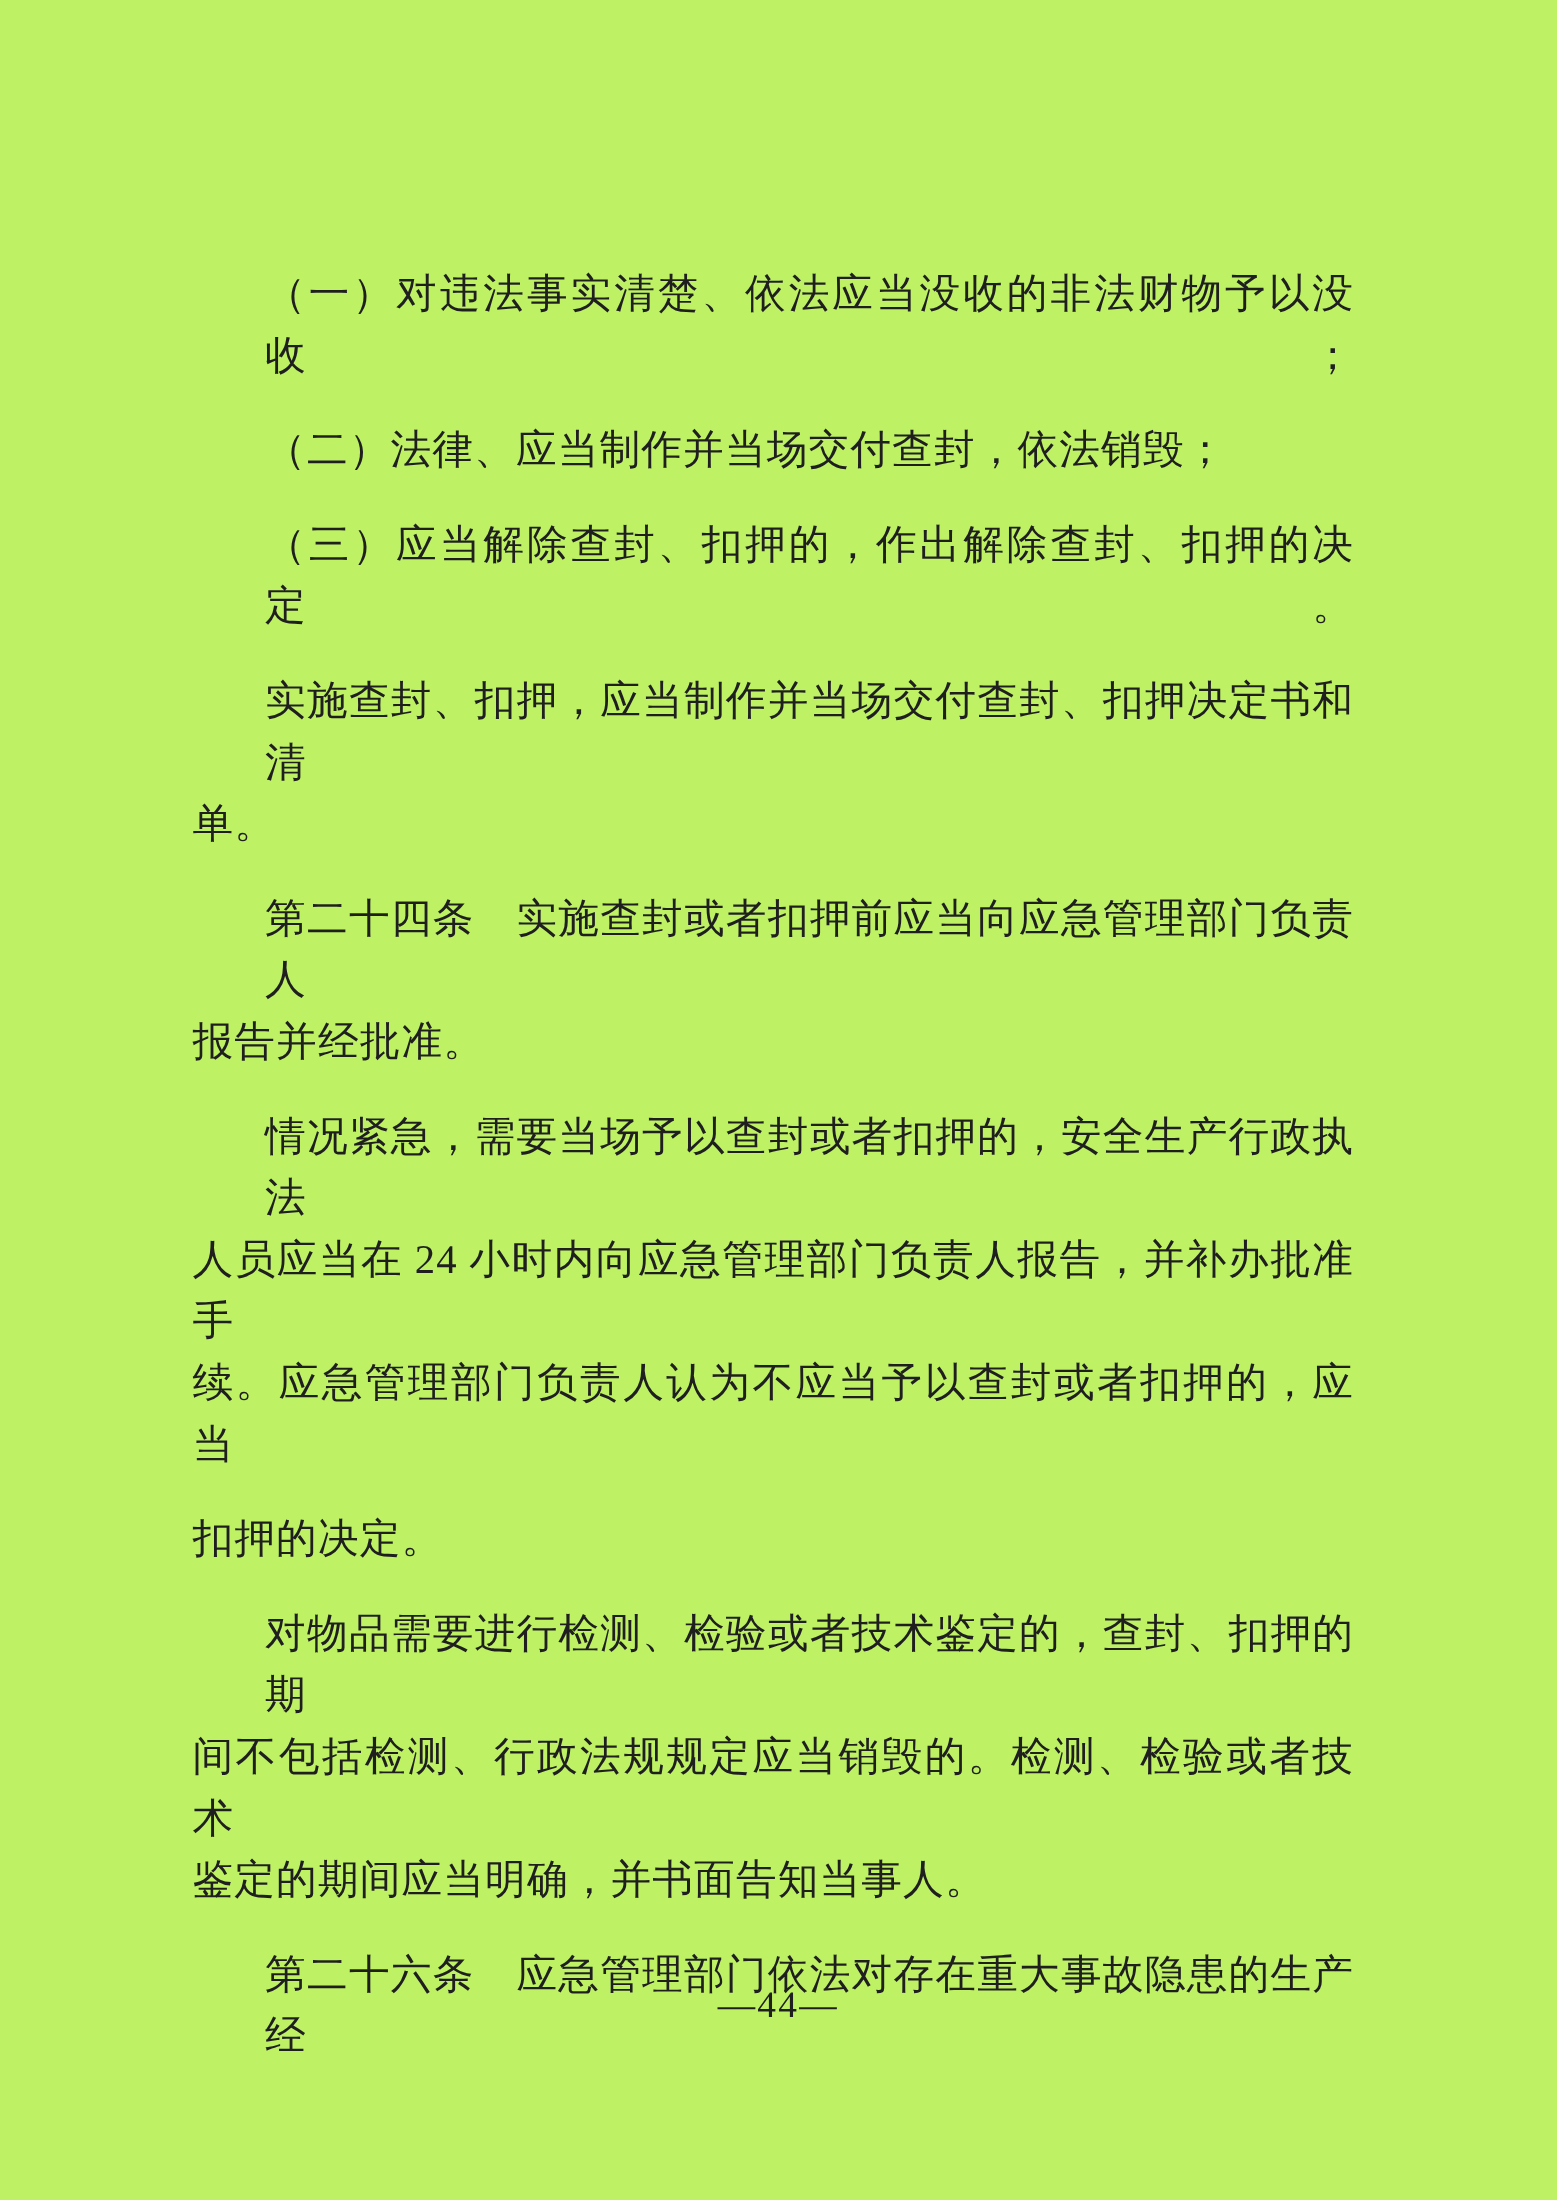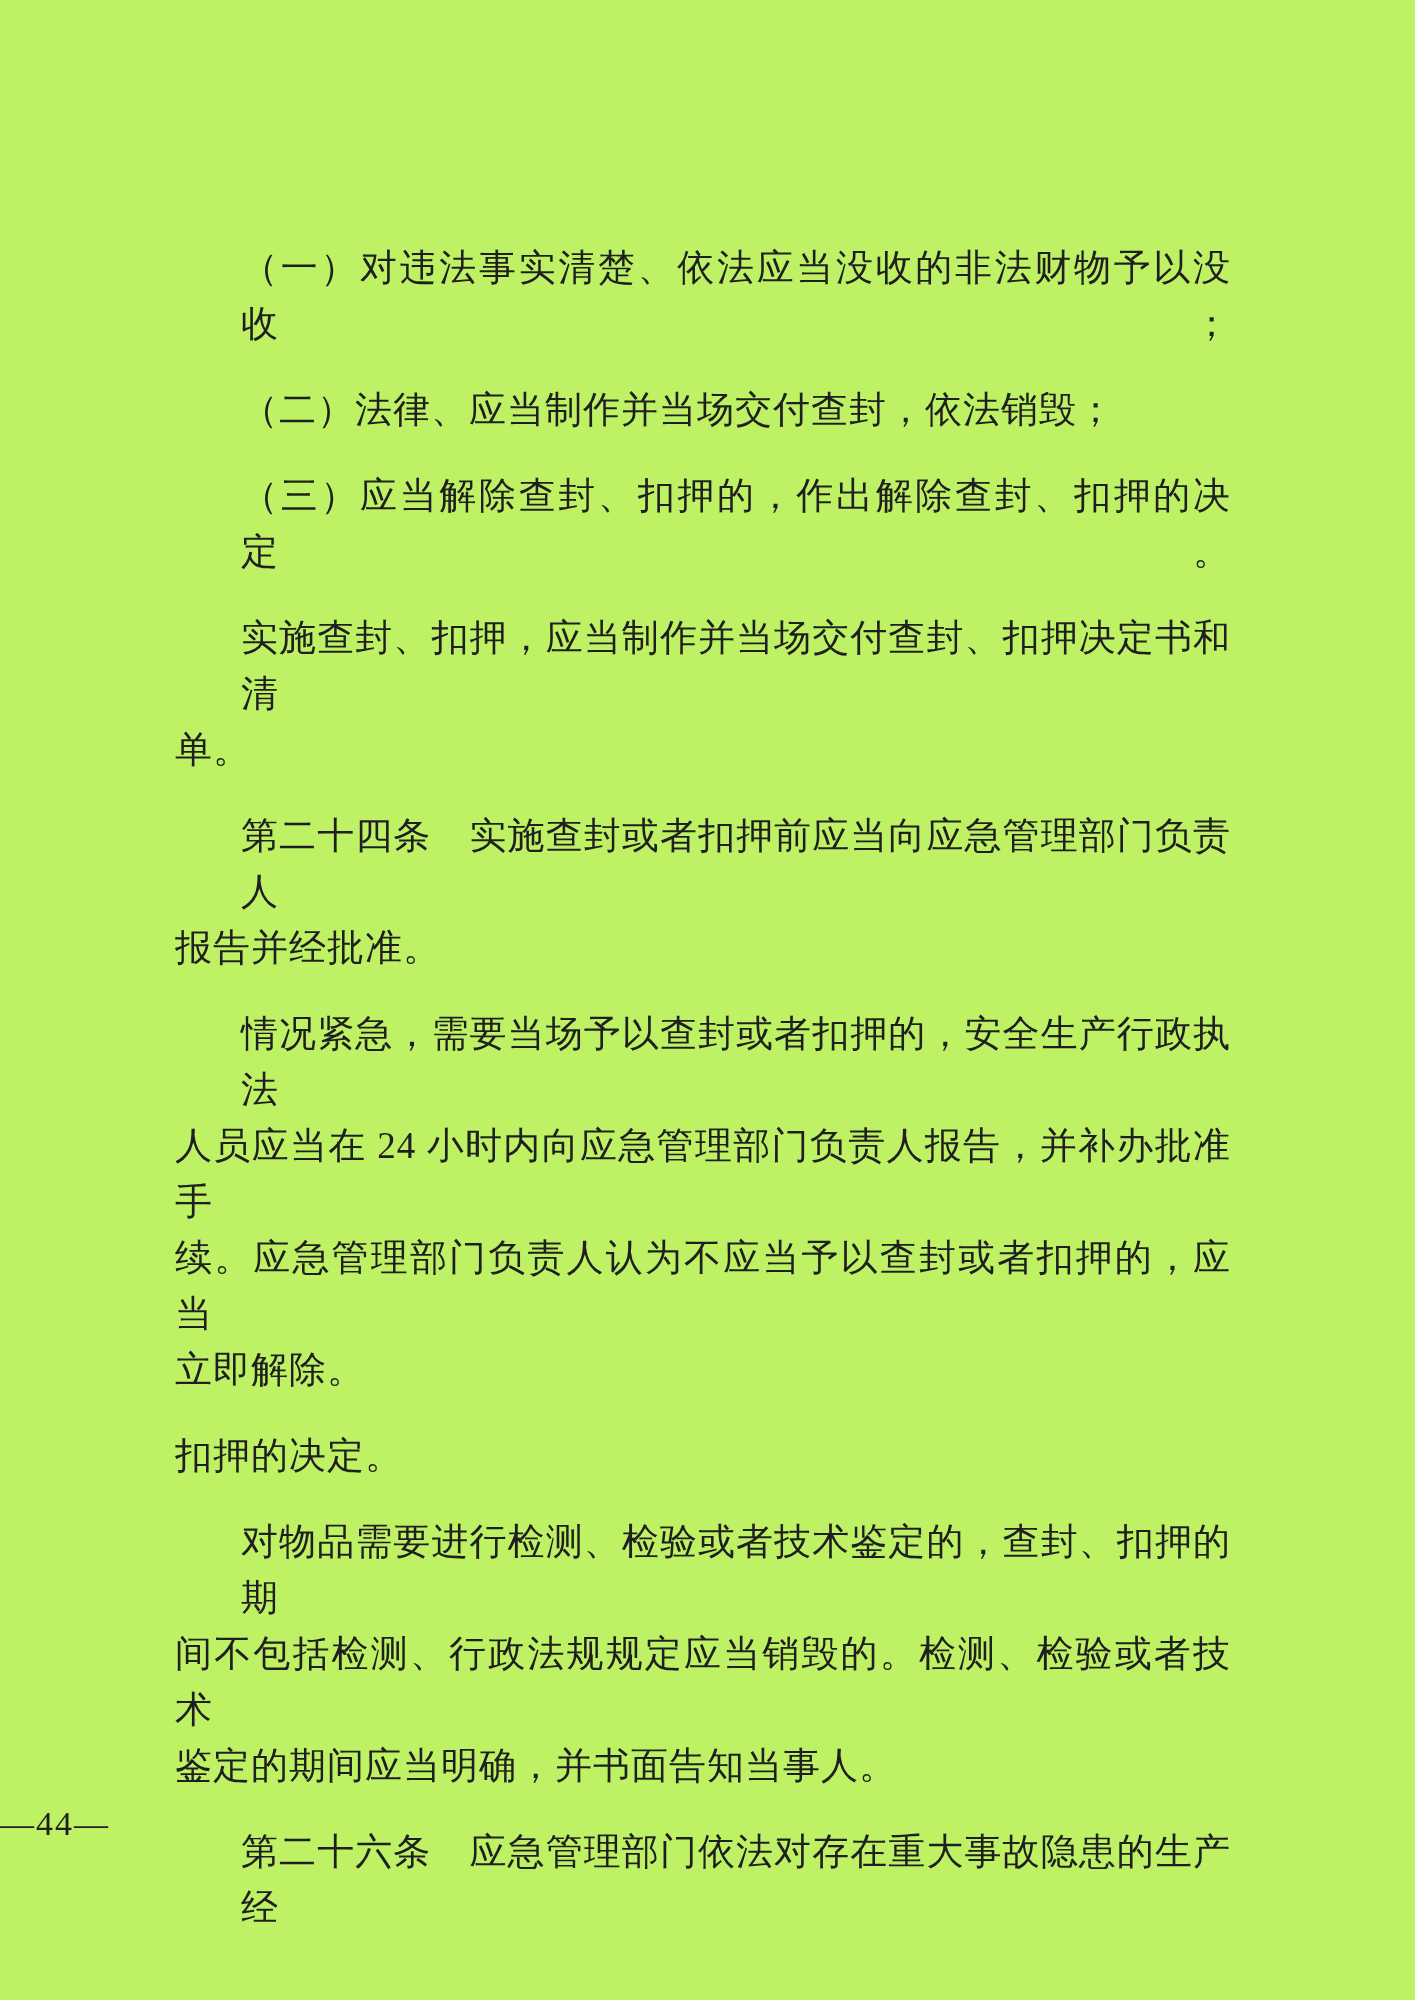--- a/index.html
+++ b/index.html
@@ -38,21 +38,21 @@
     white-space: normal;
     text-align: justify;
     text-align-last: justify;
     text-justify: inter-character;
   }
   .pagenum {
     position: absolute;
     left: 0;
     right: 0;
     top: 1796px;
-    text-align: left;
+    text-align: center;
     font-size: 34px;
     line-height: 56px;
     letter-spacing: 2px;
     color: #1f1f1f;
   }
 </style>
 </head>
 <body>
 
 <div class="page">
@@ -77,21 +77,20 @@
 
     <div class="para">
       <div class="line first fill">第二十四条　实施查封或者扣押前应当向应急管理部门负责人</div>
       <div class="line">报告并经批准。</div>
     </div>
 
     <div class="para">
       <div class="line first fill">情况紧急，需要当场予以查封或者扣押的，安全生产行政执法</div>
       <div class="line fill">人员应当在 24 小时内向应急管理部门负责人报告，并补办批准手</div>
       <div class="line fill">续。应急管理部门负责人认为不应当予以查封或者扣押的，应当</div>
-      <div class="line">立即解除。</div>
     </div>
 
     <div class="para">
       <div class="line">扣押的决定。</div>
     </div>
 
     <div class="para">
       <div class="line first fill">对物品需要进行检测、检验或者技术鉴定的，查封、扣押的期</div>
       <div class="line fill">间不包括检测、行政法规规定应当销毁的。检测、检验或者技术</div>
       <div class="line">鉴定的期间应当明确，并书面告知当事人。</div>

